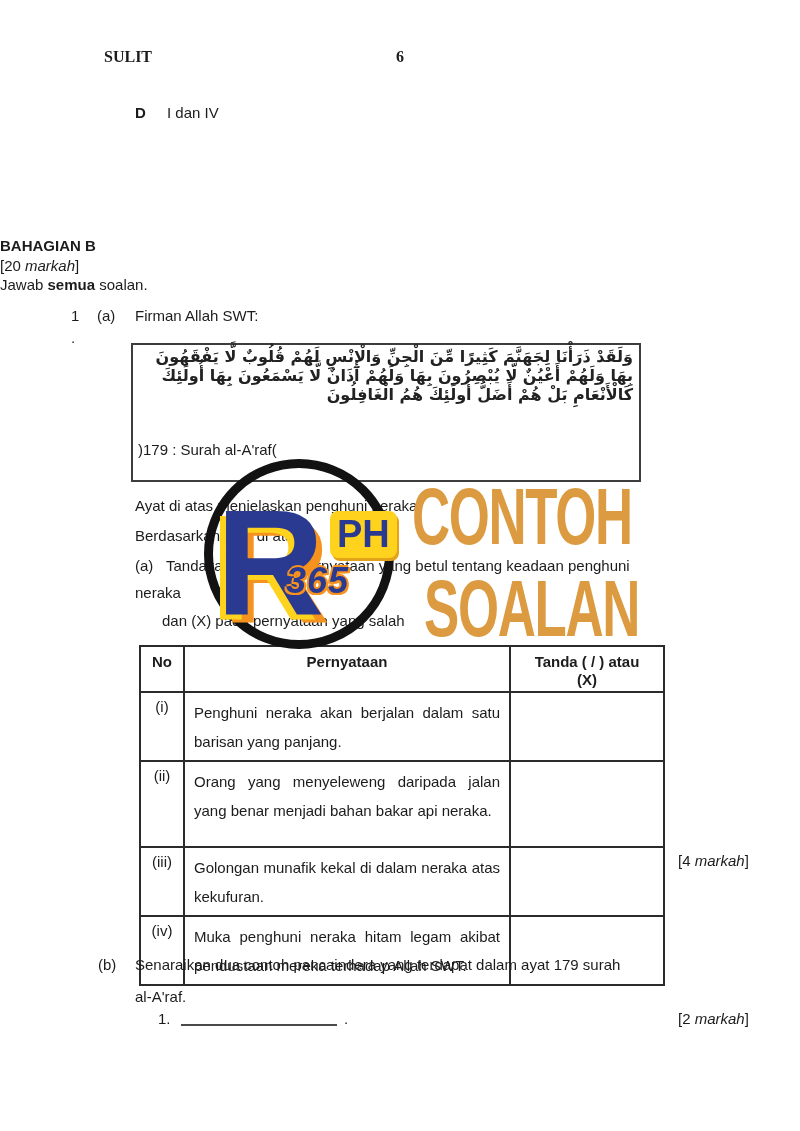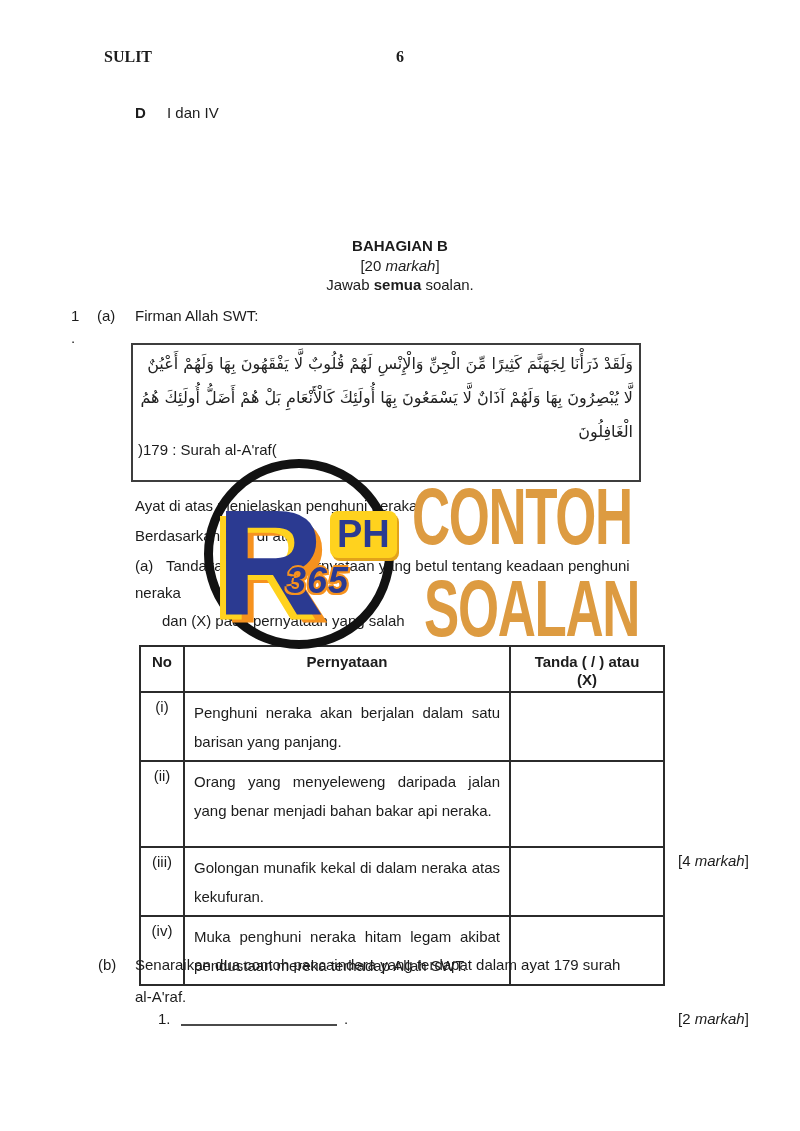--- a/index.html
+++ b/index.html
@@ -6,30 +6,30 @@
   .page{
     position:relative;width:800px;height:1131px;background:#ffffff;
     margin:0 auto;overflow:hidden;
     font-family:"Liberation Sans",sans-serif;color:#1c1c1c;font-size:15px;
   }
   .abs{position:absolute;white-space:nowrap;}
   .serifbold{font-family:"Liberation Serif",serif;font-weight:bold;font-size:16px;}
   .b{font-weight:bold;}
   .i{font-style:italic;}
   
-  .section-head{position:absolute;left:0;top:236px;width:800px;text-align:center;line-height:19.5px;}
+  .section-head{position:absolute;left:0;top:236px;width:800px;line-height:19.5px;}
   
   .verse-box{
     position:absolute;left:131px;top:343px;width:510px;height:139px;
     border:2px solid #3d3d3d;box-sizing:border-box;background:#fff;
   }
   .verse-arabic{
     position:absolute;right:6px;left:6px;top:2px;direction:rtl;text-align:right;
-    font-family:"DejaVu Sans",sans-serif;font-size:16px;line-height:34px;
-    white-space:normal;color:#222;
+    font-family:"DejaVu Sans",sans-serif;font-size:16px;line-height:19px;
+    white-space:normal;color:#222;font-weight:bold;
   }
   .verse-ref{position:absolute;left:5px;top:96px;font-size:15px;white-space:nowrap;}
   
   .line{position:absolute;white-space:nowrap;}
   
   table.qtable{
     position:absolute;left:139px;top:645px;width:524px;
     border-collapse:collapse;table-layout:fixed;
     font-size:15px;color:#1c1c1c;
   }

